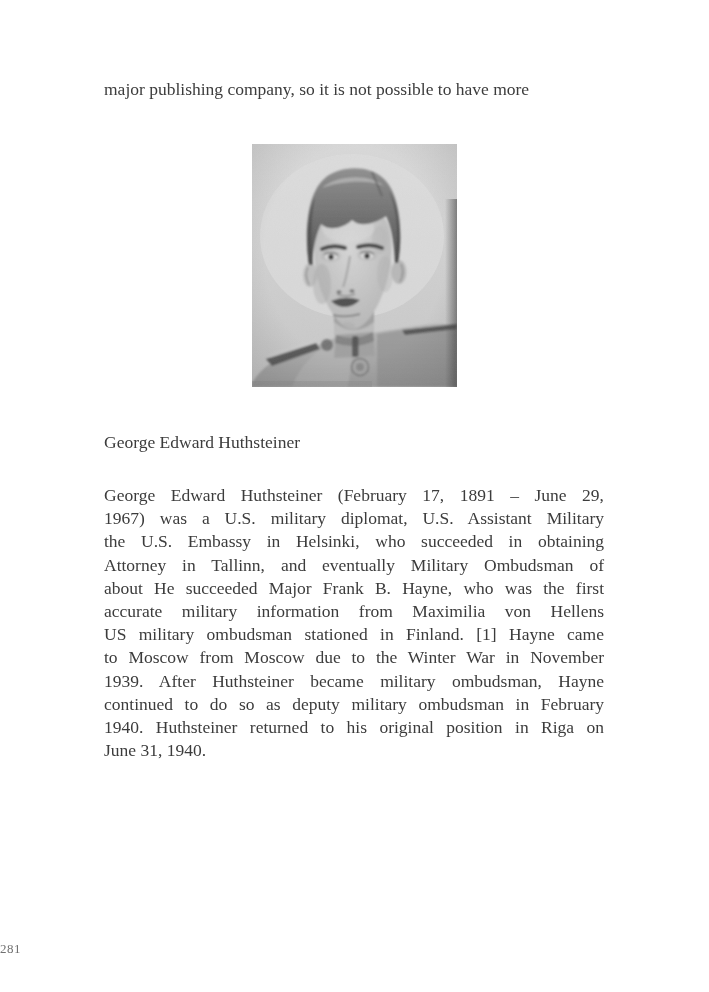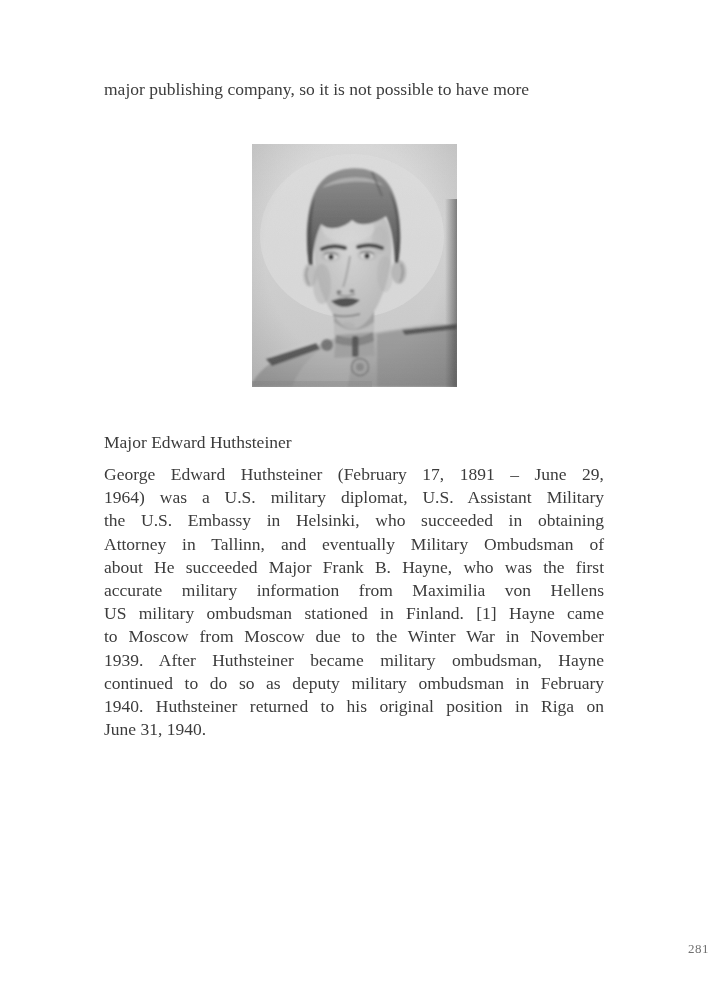--- a/index.html
+++ b/index.html
@@ -31,21 +31,21 @@
   .textblock .line {
     text-align: justify;
     text-align-last: justify;
     -moz-text-align-last: justify;
   }
   .textblock .line:last-child {
     text-align-last: left;
     -moz-text-align-last: left;
   }
   .intro   { top: 78px; }
-  .article { top: 463px; }
+  .article { top: 484px; }
   .caption {
     position: absolute;
     left: 104px;
     top: 431px;
     width: 500px;
     font-size: 17.5px;
     line-height: 23.2px;
     text-align: left;
     color: #3c3c3c;
   }
@@ -57,21 +57,21 @@
     height: 243px;
     margin: 0;
     padding: 0;
   }
   .photo svg { display: block; }
   .pageno {
     position: absolute;
     left: 0;
     top: 941px;
     width: 709px;
-    text-align: right;
+    text-align: left;
     font-size: 13px;
     letter-spacing: 0.5px;
     color: #707070;
   }
 </style>
 </head>
 <body>
 
 <div class="sheet">
 
@@ -184,25 +184,25 @@
         <ellipse cx="96" cy="182" rx="7" ry="3.5" fill="#ababab" opacity="0.4"></ellipse>
       </g>
 
       <rect x="193" y="55" width="12" height="188" fill="url(#edgeG)"></rect>
       <rect x="0" y="237" width="120" height="6" fill="#8a8a8a" opacity="0.35"></rect>
       <rect width="205" height="243" fill="url(#vigG)"></rect>
       <rect width="205" height="243" filter="url(#grain)" opacity="0.55"></rect>
     </svg>
   </figure>
 
-  <div class="caption">Major Edward Huthsteiner</div>
+  <div class="caption">George Edward Huthsteiner</div>
 
   <div class="textblock article">
       <div class="line">George Edward Huthsteiner (February 17, 1891 – June 29,</div>
-      <div class="line">1964) was a U.S. military diplomat, U.S. Assistant Military</div>
+      <div class="line">1967) was a U.S. military diplomat, U.S. Assistant Military</div>
       <div class="line">the U.S. Embassy in Helsinki, who succeeded in obtaining</div>
       <div class="line">Attorney in Tallinn, and eventually Military Ombudsman of</div>
       <div class="line">about He succeeded Major Frank B. Hayne, who was the first</div>
       <div class="line">accurate military information from Maximilia von Hellens</div>
       <div class="line">US military ombudsman stationed in Finland. [1] Hayne came</div>
       <div class="line">to Moscow from Moscow due to the Winter War in November</div>
       <div class="line">1939. After Huthsteiner became military ombudsman, Hayne</div>
       <div class="line">continued to do so as deputy military ombudsman in February</div>
       <div class="line">1940. Huthsteiner returned to his original position in Riga on</div>
       <div class="line">June 31, 1940.</div>

